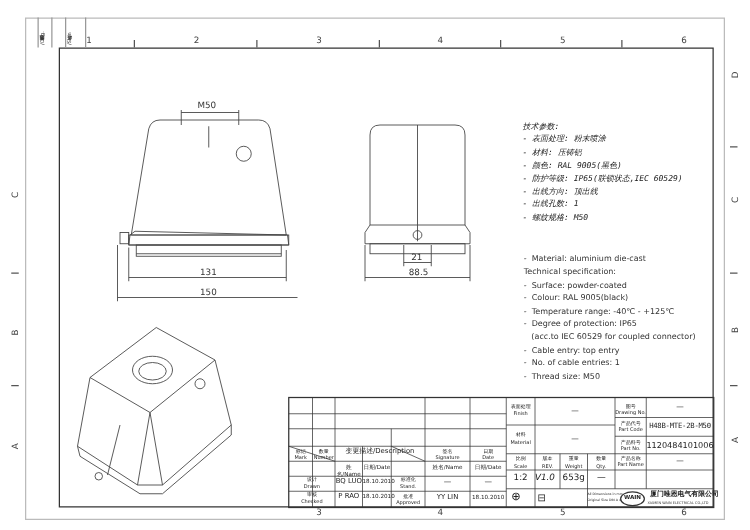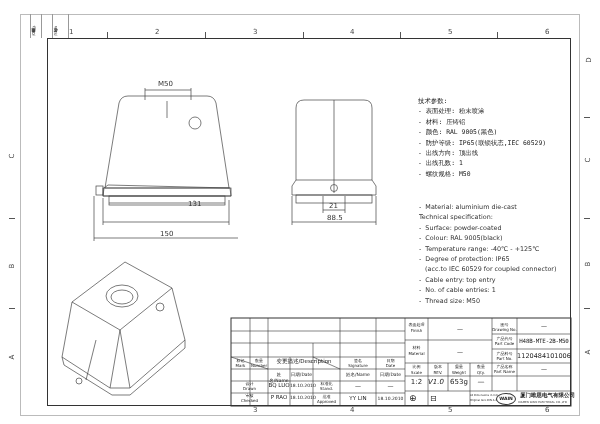--- a/index.html
+++ b/index.html
@@ -3,21 +3,21 @@
 <meta charset="utf-8">
 <style>
   html,body{margin:0;padding:0;background:#fff;}
   body{width:600px;height:424px;position:relative;overflow:hidden;font-family:"DejaVu Sans",sans-serif;color:#222;}
   .abs{position:absolute;}
   .sheet-outer{left:20px;top:14px;width:560px;height:402px;border:1px solid #bbb;box-sizing:border-box;}
   .sheet-inner{left:47px;top:38px;width:524px;height:368px;border:1.5px solid #333;box-sizing:border-box;}
   .ruler-num{font-size:7px;color:#444;}
   .tick{background:#555;}
   .zone{font-size:7px;color:#444;}
-  .spec{font-size:6.4px;line-height:10.4px;color:#222;white-space:pre;font-family:"DejaVu Sans Mono",monospace;}
+  .spec{font-size:6.4px;line-height:10.4px;color:#222;white-space:pre;font-family:"DejaVu Sans Mono",monospace;font-style:italic;}
   .spec-en{font-size:6.4px;line-height:10.4px;color:#333;white-space:pre;}
   svg{position:absolute;left:0;top:0;}
   .tb{position:absolute;font-size:5px;line-height:5.5px;text-align:center;color:#222;}
   .tbv{position:absolute;text-align:center;color:#222;}
   .corner-box{font-size:4px;writing-mode:vertical-rl;transform:rotate(180deg);color:#333;}
 </style>
 </head>
 <body>
 
 <div class="abs sheet-outer"></div>
@@ -112,21 +112,21 @@
       <line x1="120" y1="330" x2="130" y2="388"></line>
       <path d="M62,357 L64,365 L112,395 L130,395 L185,348 L185,340"></path>
       <path d="M96,340 L86,380"></path>
       <circle cx="79" cy="381" r="3"></circle>
       <circle cx="160" cy="307" r="4"></circle>
     </g>
   </g>
 </svg>
 
 <div class="abs" style="left:158px;top:80px;font-size:7px;color:#333;">M50</div>
-<div class="abs" style="left:160px;top:200px;font-size:7px;color:#333;margin-left:28px;">131</div>
+<div class="abs" style="left:160px;top:214px;font-size:7px;color:#333;">131</div>
 <div class="abs" style="left:160px;top:230px;font-size:7px;color:#333;">150</div>
 <div class="abs" style="left:329px;top:202px;font-size:7px;color:#333;">21</div>
 <div class="abs" style="left:327px;top:214px;font-size:7px;color:#333;">88.5</div>
 
 <div class="abs" style="left:418px;top:96px;">
   <div class="spec">技术参数:</div>
   <div class="spec">- 表面处理: 粉末喷涂</div>
   <div class="spec">- 材料: 压铸铝</div>
   <div class="spec">- 颜色: RAL 9005(黑色)</div>
   <div class="spec">- 防护等级: IP65(联锁状态,IEC 60529)</div>

